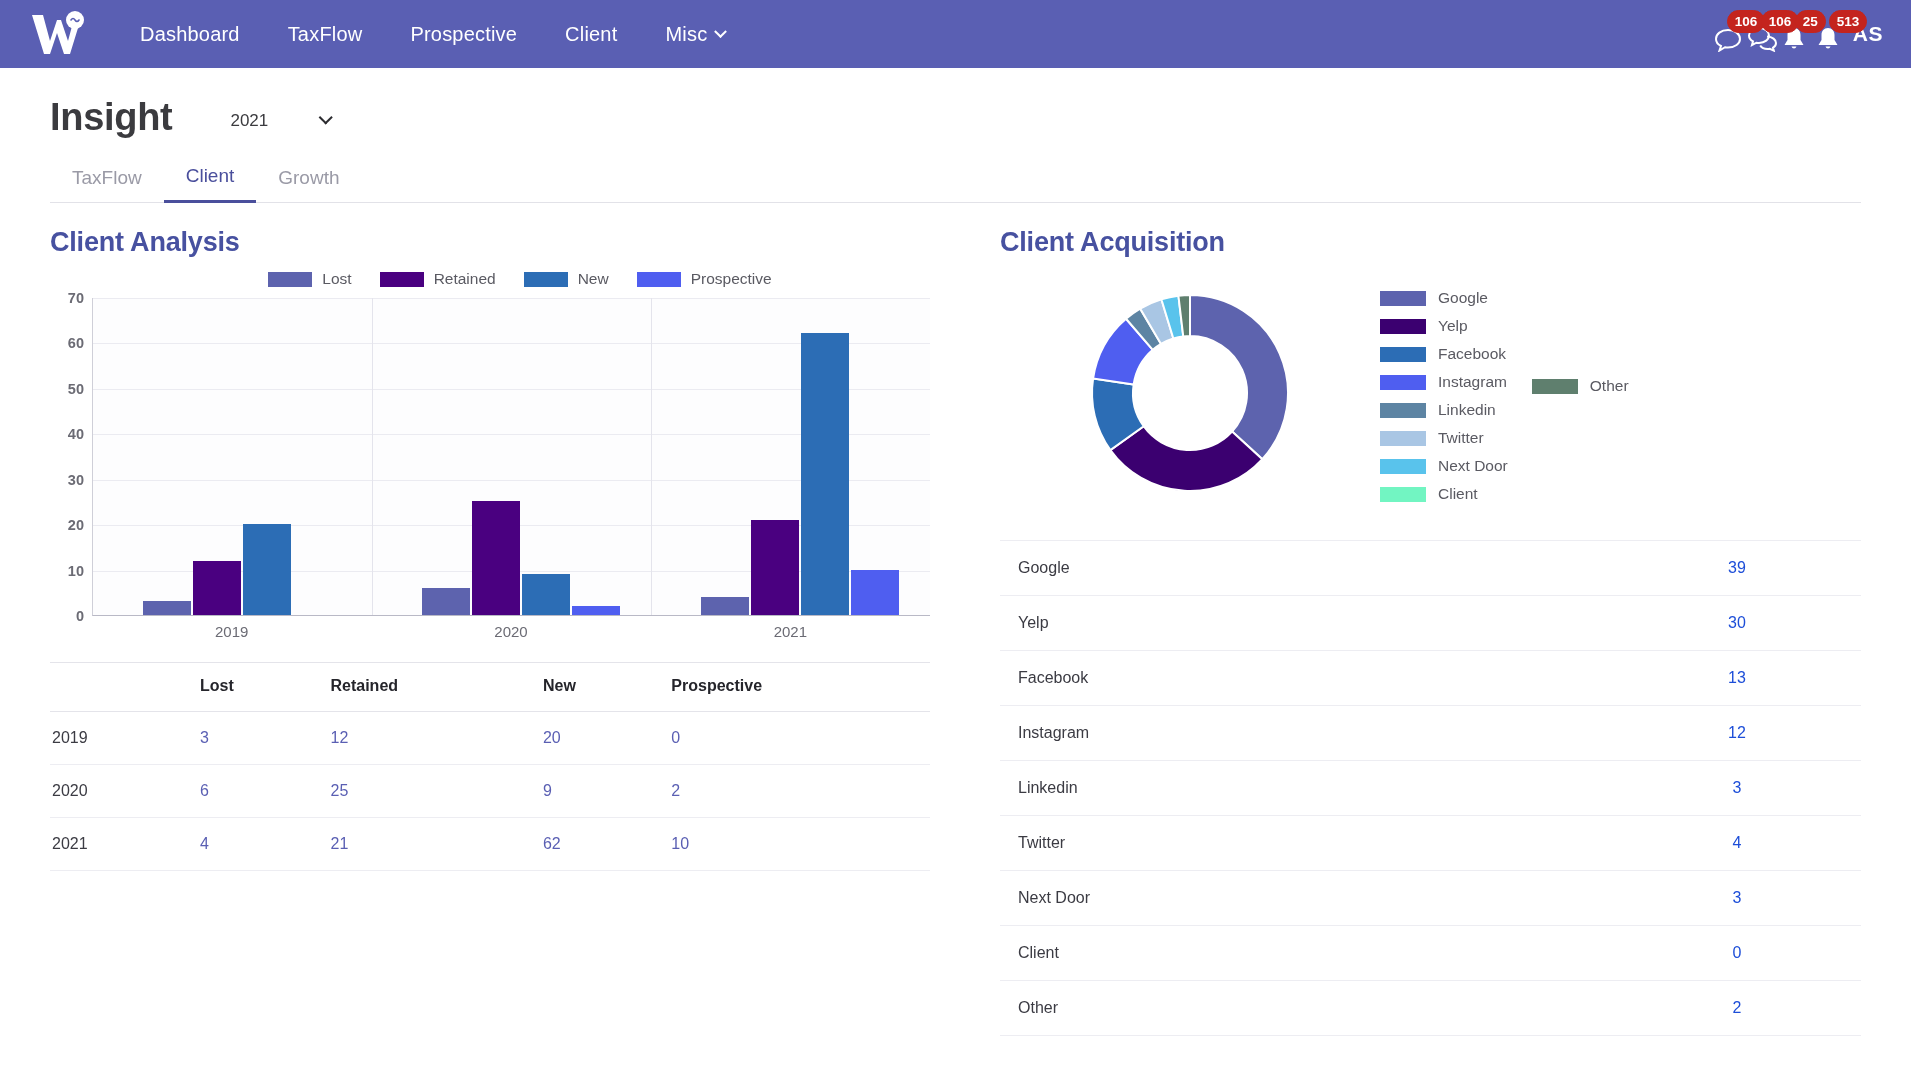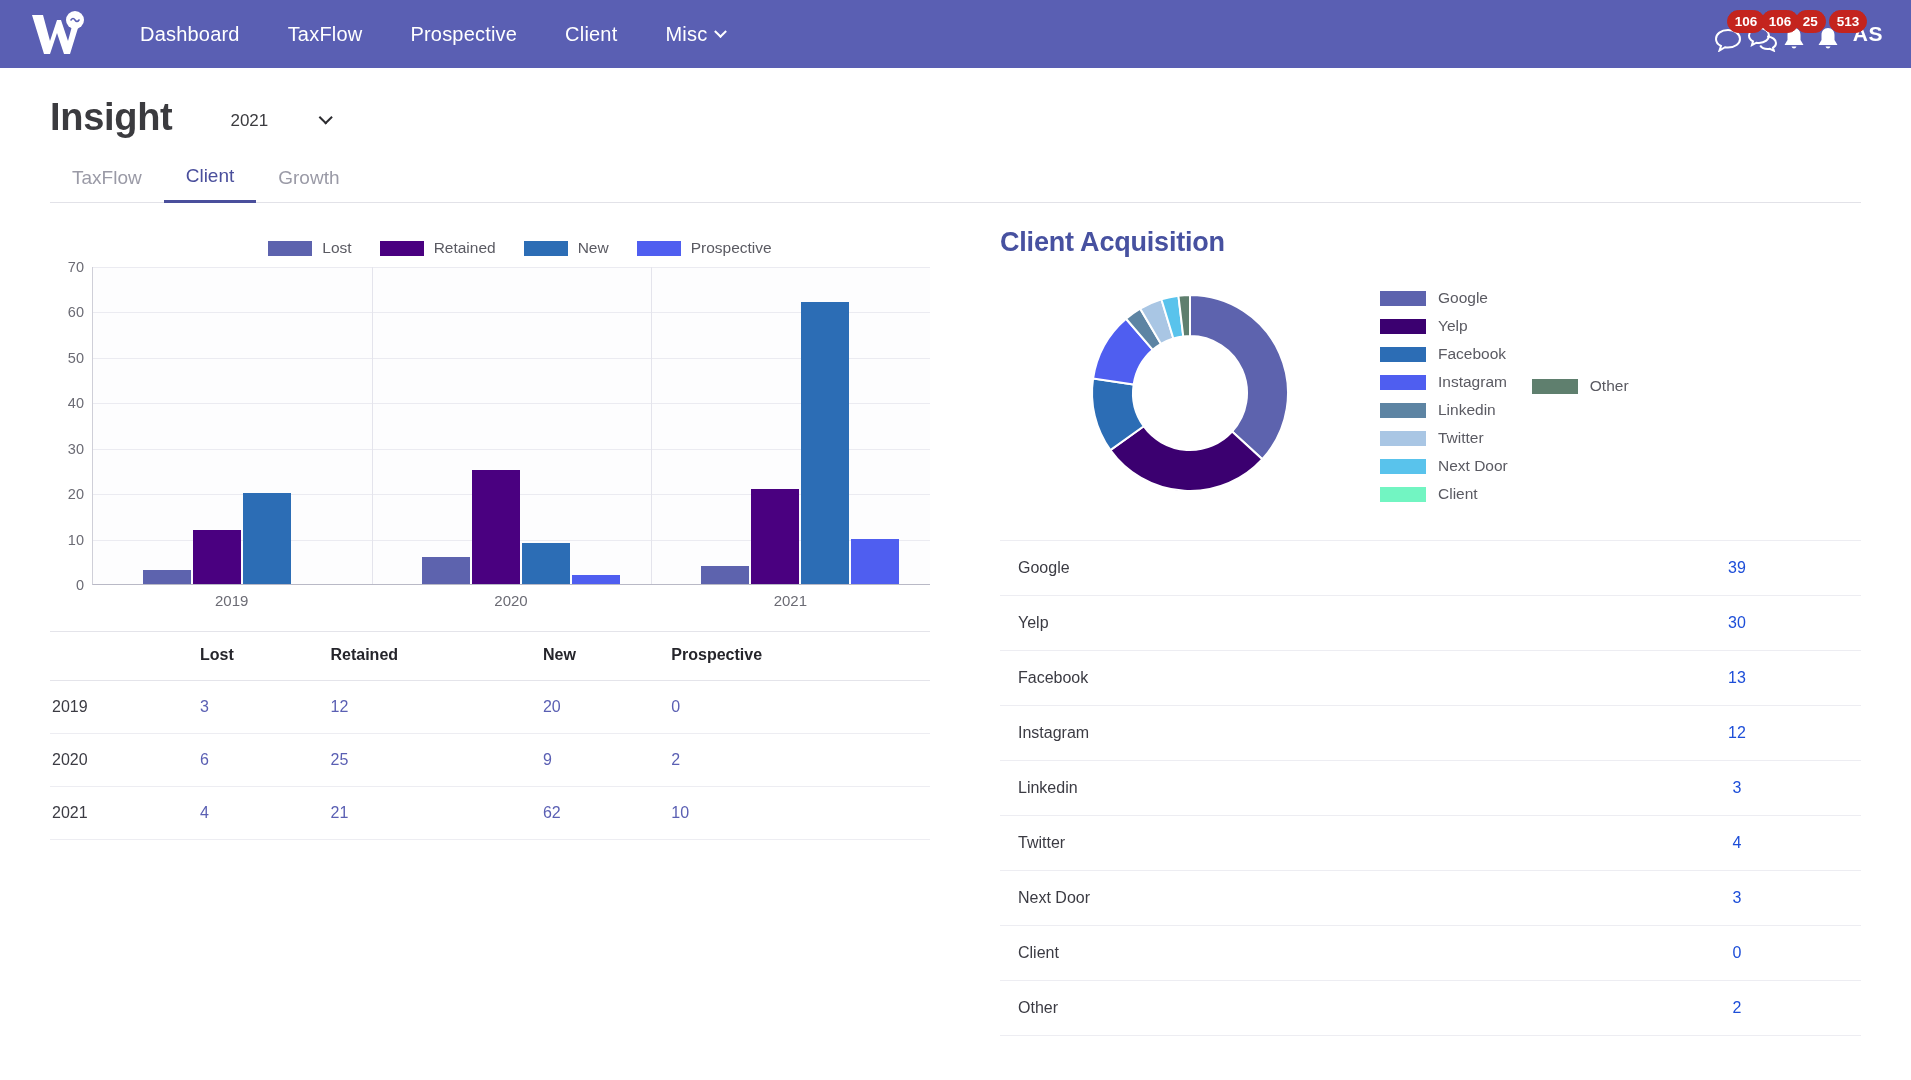--- a/index.html
+++ b/index.html
@@ -162,20 +162,21 @@
     position: relative;
     height: 318px;
   }
   .y-tick {
     position: absolute;
     right: 8px;
     font-size: 14.5px;
     color: #6b6b74;
     transform: translateY(-50%);
     white-space: nowrap;
+    font-weight: bold;
   }
   .plot {
     flex: 1;
     height: 318px;
     position: relative;
     border-left: 1px solid #cfcfd8;
     border-bottom: 1px solid #b9b9c6;
     background: #fdfdfe;
   }
   .gridline {
@@ -340,20 +341,21 @@
 
 <div class="tabs">
   <div class="tab">TaxFlow</div>
   <div class="tab active">Client</div>
   <div class="tab">Growth</div>
 </div>
 
 <div class="main">
 
   <div class="col-left">
+    <div class="section-title">Client Analysis</div>
 
     <div class="chart-card">
 
       <div class="chart-legend">
         <div class="legend-item">
           <span class="legend-swatch" style="background:#5d63ae"></span>
           <span class="legend-label">Lost</span>
         </div>
         <div class="legend-item">
           <span class="legend-swatch" style="background:#4a0080"></span>

